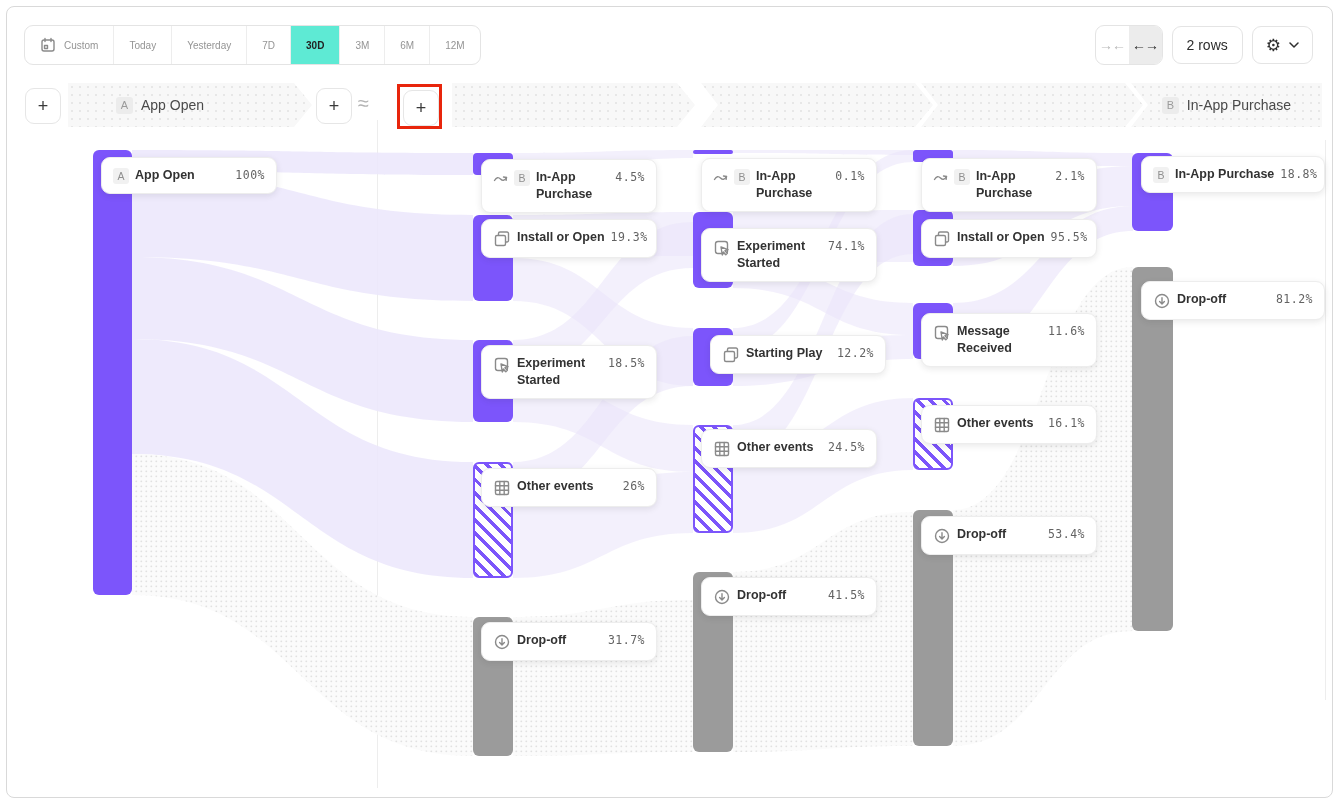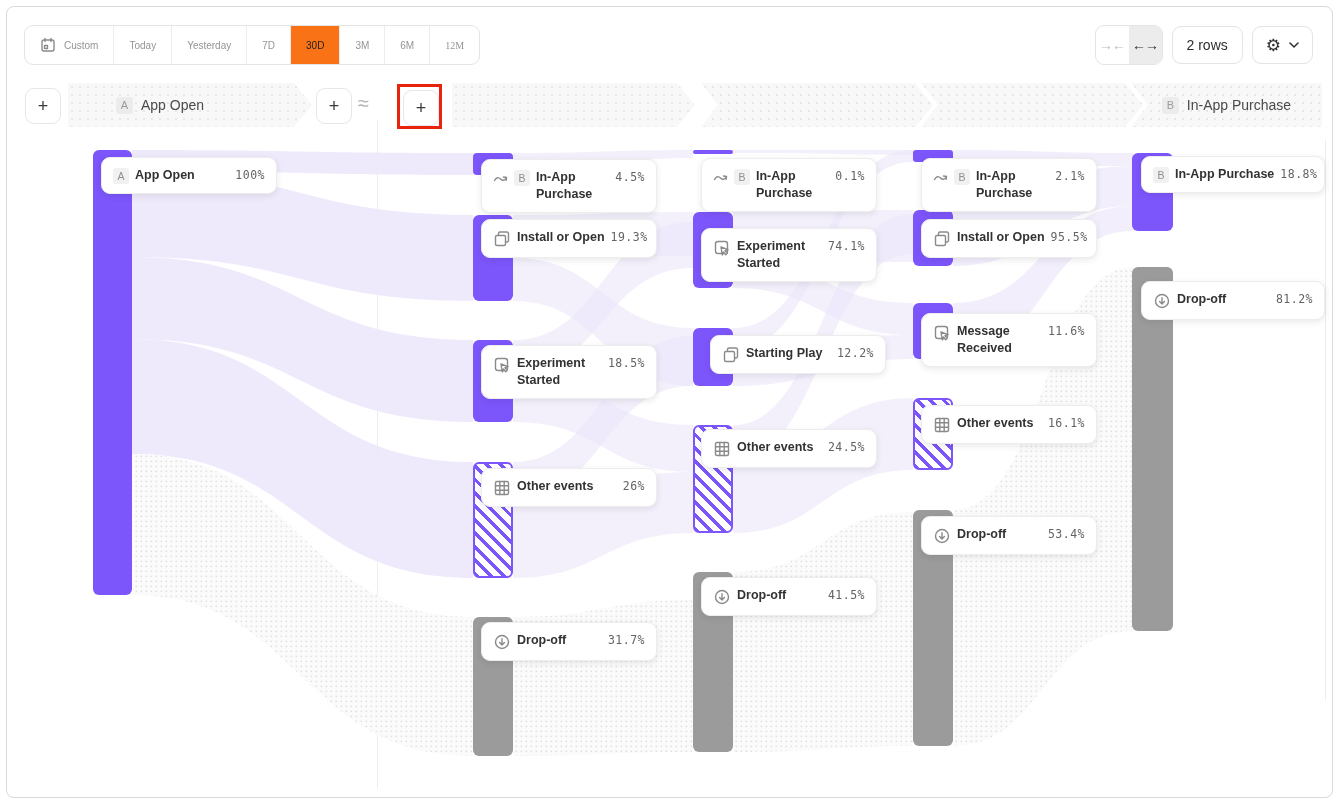--- a/index.html
+++ b/index.html
@@ -6,22 +6,22 @@
   #page{position:relative;width:1339px;height:804px;background:#fff;overflow:hidden;}
   #frame{position:absolute;left:6px;top:6px;right:6px;bottom:6px;border:1px solid #d9d9d9;border-radius:8px;pointer-events:none;}
 
   
   .btn{display:flex;align-items:center;gap:8px;height:38px;padding:0 14px;background:#fff;
        border:1px solid #e4e4e4;border-radius:9px;font-size:14px;color:#2d2d2d;box-sizing:border-box;cursor:pointer;}
   #rangebar{position:absolute;left:24px;top:25px;display:flex;align-items:stretch;height:38px;
             border:1px solid #e4e4e4;border-radius:9px;background:#fff;overflow:hidden;}
   .range{display:flex;align-items:center;gap:8px;padding:0 15px;font-size:10px;color:#949494;
          border-right:1px solid #ededed;cursor:pointer;white-space:nowrap;}
-  .range:last-child{border-right:none;font-family:Liberation Serif, serif;}
-  .range.active{background:#f97316;color:#222;font-weight:400;}
+  .range:last-child{border-right:none;}
+  .range.active{background:#5eead4;color:#222;font-weight:700;}
   #right-tools{position:absolute;right:26px;top:25px;display:flex;gap:9px;align-items:center;}
   .seg{display:flex;height:38px;border:1px solid #e4e4e4;border-radius:9px;overflow:hidden;background:#fff;}
   .seg-cell{display:flex;align-items:center;justify-content:center;width:33px;font-size:14px;letter-spacing:-1px;cursor:pointer;}
   .seg-cell.dim{color:#b9b9b9;}
   .seg-cell.on{background:#ececec;color:#2b2b2b;}
   .gearglyph{font-size:17px;color:#2f2f2f;line-height:1;}
   .chev{width:10px;height:6px;}
 
   
   .plusbtn{position:absolute;width:34px;height:34px;border:1px solid #e6e6e6;border-radius:9px;background:#fff;

